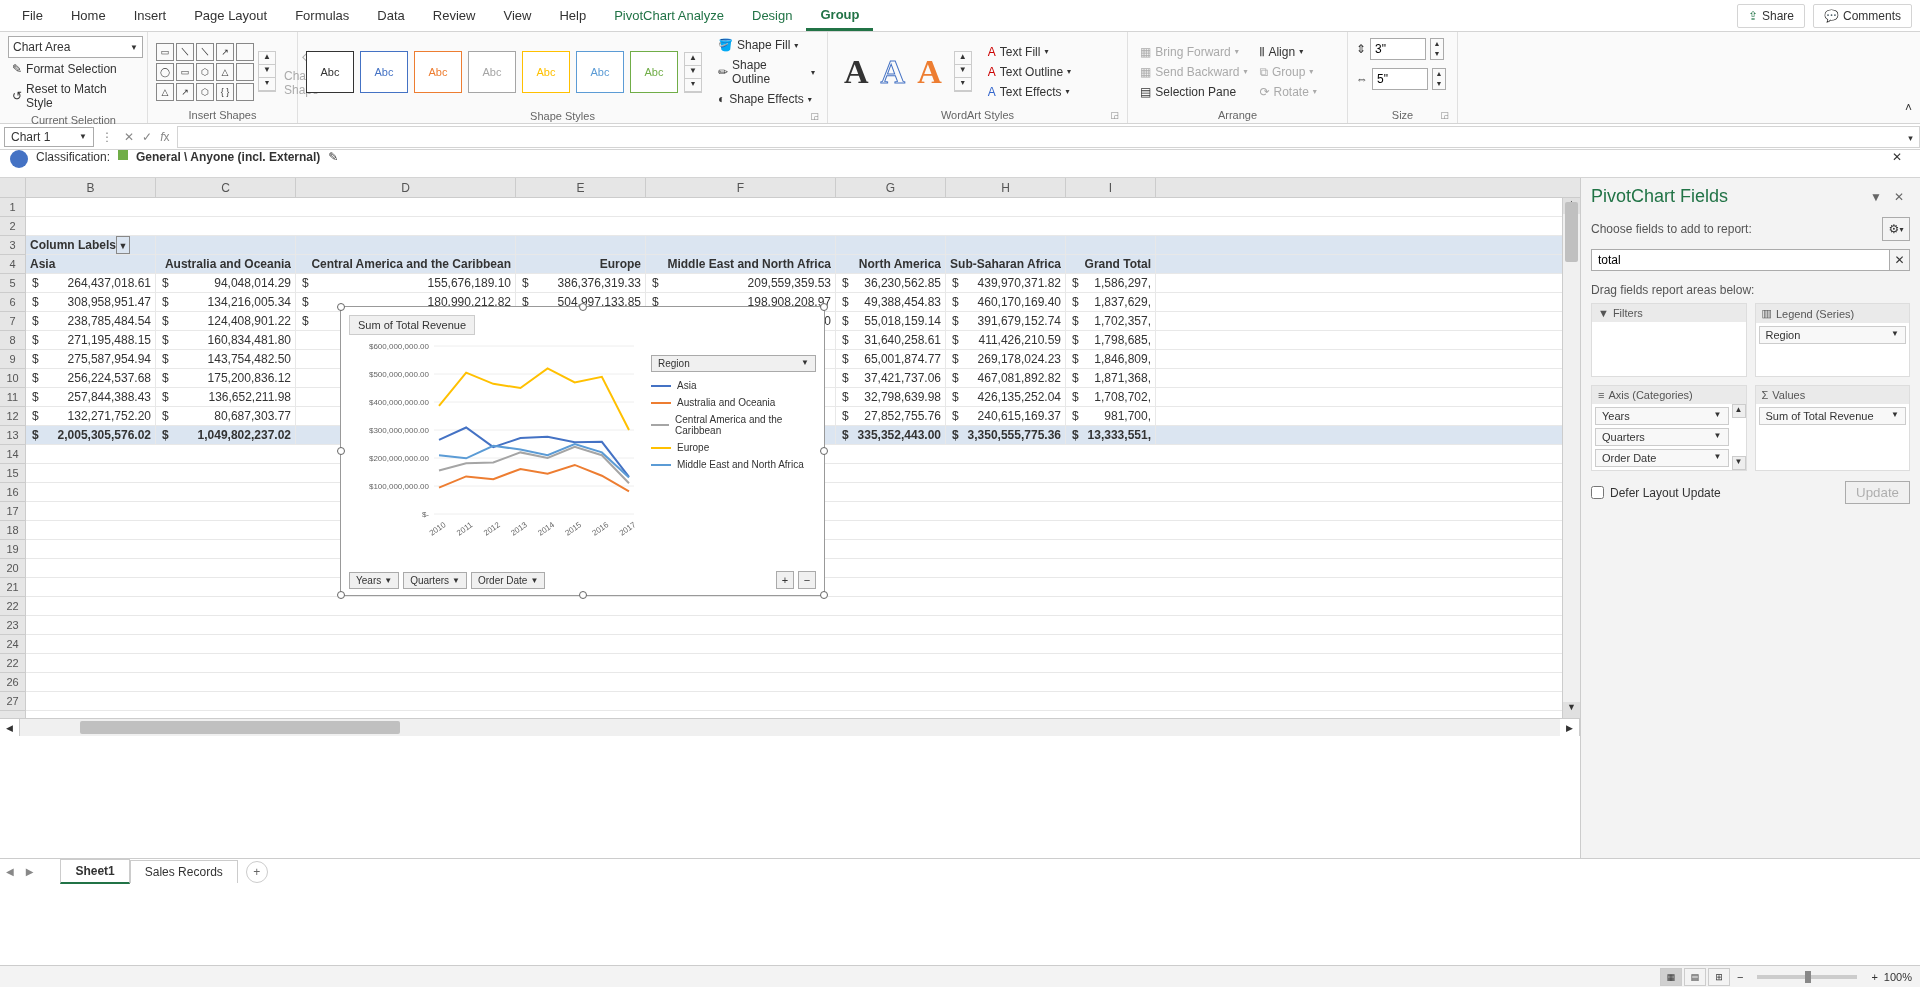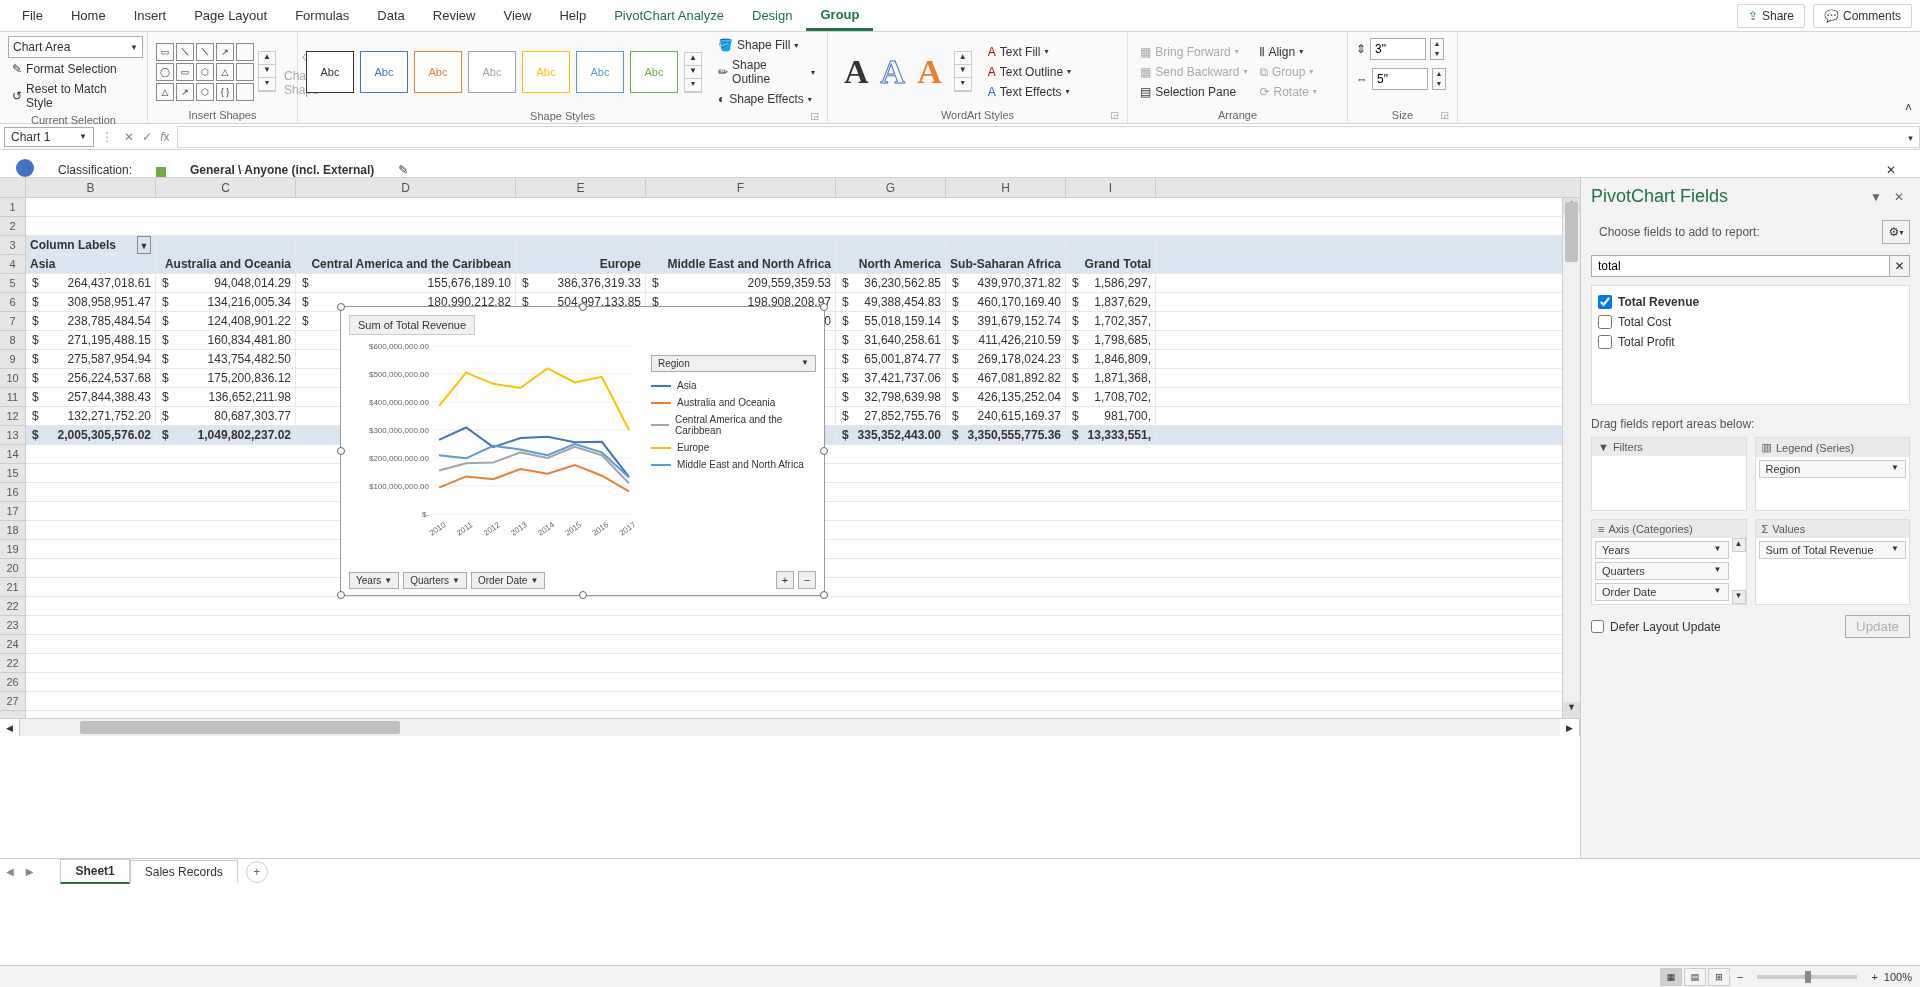--- a/index.html
+++ b/index.html
@@ -53,21 +53,21 @@
 .spinner div { width: 12px; height: 10px; text-align: center; font-size: 7px; cursor: pointer; line-height: 10px; }
 
 
 .fbar { display: flex; align-items: center; height: 26px; border-bottom: 1px solid #d4d4d4; }
 .namebox { width: 90px; border: 1px solid #ababab; margin: 2px 4px; padding: 2px 6px; display: flex; justify-content: space-between; align-items: center; background:#fff; }
 .fx-btns { display: flex; gap: 8px; padding: 0 8px; color: #888; }
 .fx-input { flex: 1; border: 1px solid #d4d4d4; border-right: none; height: 22px; margin: 2px 0; padding: 2px; }
 .fx-expand { width: 18px; border: 1px solid #d4d4d4; border-left: none; height: 22px; text-align: center; cursor: pointer; font-size: 9px; line-height: 22px; }
 
 
-.classbar { display: flex; align-items: flex-end; height: 28px; border-bottom: 1px solid #d4d4d4; padding: 0 16px; gap: 24px; font-size: 12px; }
+.classbar { display: flex; align-items: flex-start; height: 28px; border-bottom: 1px solid #d4d4d4; padding: 0 10px; gap: 8px; font-size: 12px; }
 .classbar .badge { width: 18px; height: 18px; border-radius: 50%; background: #4472c4; }
 .classbar .sq { width: 10px; height: 10px; background: #70ad47; }
 .classbar .close { margin-left: auto; cursor: pointer; padding: 0 8px; }
 
 
 .main { display: flex; height: 680px; }
 .grid-area { flex: 1; position: relative; overflow: hidden; }
 
 
 .colhdr-row { display: flex; height: 20px; background: #e6e6e6; border-bottom: 1px solid #ccc; position: sticky; top: 0; }
@@ -452,21 +452,21 @@
           <div class="rowhdr">23</div>
           <div class="rowhdr">24</div>
           <div class="rowhdr">22</div>
           <div class="rowhdr">26</div>
           <div class="rowhdr">27</div>
         </div>
       <div class="cells" id="cells">
           <div class="row "></div>
           <div class="row "></div>
           <div class="row hdr">
-            <div class="cell" style="width: 130px; display: flex; justify-content: space-between;">
+            <div class="cell" style="width: 130px; display: flex; ">
               <b>Column Labels</b>
               <span style="border:1px solid #888;width:14px;text-align:center;font-size:9px">▼</span>
             </div>
             <div class="cell" style="width: 140px;"></div>
             <div class="cell" style="width: 220px;"></div>
             <div class="cell" style="width: 130px;"></div>
             <div class="cell" style="width: 190px;"></div>
             <div class="cell" style="width: 110px;"></div>
             <div class="cell" style="width: 120px;"></div>
             <div class="cell" style="width: 90px;"></div>
@@ -859,44 +859,30 @@
   </div>
 
   <div class="fields-pane">
     <h2>
         <span>PivotChart Fields</span>
         <span class="spacer"></span>
         <span class="ico">▼</span>
         <span class="ico">✕</span>
       </h2>
     <div style="display:flex;align-items:center;margin-top:10px">
-      <div class="fields-sub" style="flex:1;margin:8px">Choose fields to add to report:</div>
+      <div class="fields-sub" style="flex:1;margin:0">Choose fields to add to report:</div>
       <div class="gear-btn">
           <span>⚙</span>
           <span class="caret">▾</span>
         </div>
     </div>
     <div class="fields-search" style="margin-top:8px">
       <input value="total" style="">
       <div class="clr">✕</div>
     </div>
-    <div class="fields-list" id="fields-list">
-        <div class="field-chk sel">
-          <input type="checkbox" checked="" style="">
-          <span>Total Revenue</span>
-        </div>
-        <div class="field-chk">
-          <input type="checkbox" style="">
-          <span>Total Cost</span>
-        </div>
-        <div class="field-chk">
-          <input type="checkbox" style="">
-          <span>Total Profit</span>
-        </div>
-      </div>
     <div class="drag-label">Drag fields report areas below:</div>
     <div class="areas">
       <div class="area-box">
         <div class="area-hdr">
             <span>▼</span>
             <span>Filters</span>
           </div>
       </div>
       <div class="area-box">
         <div class="area-hdr">

